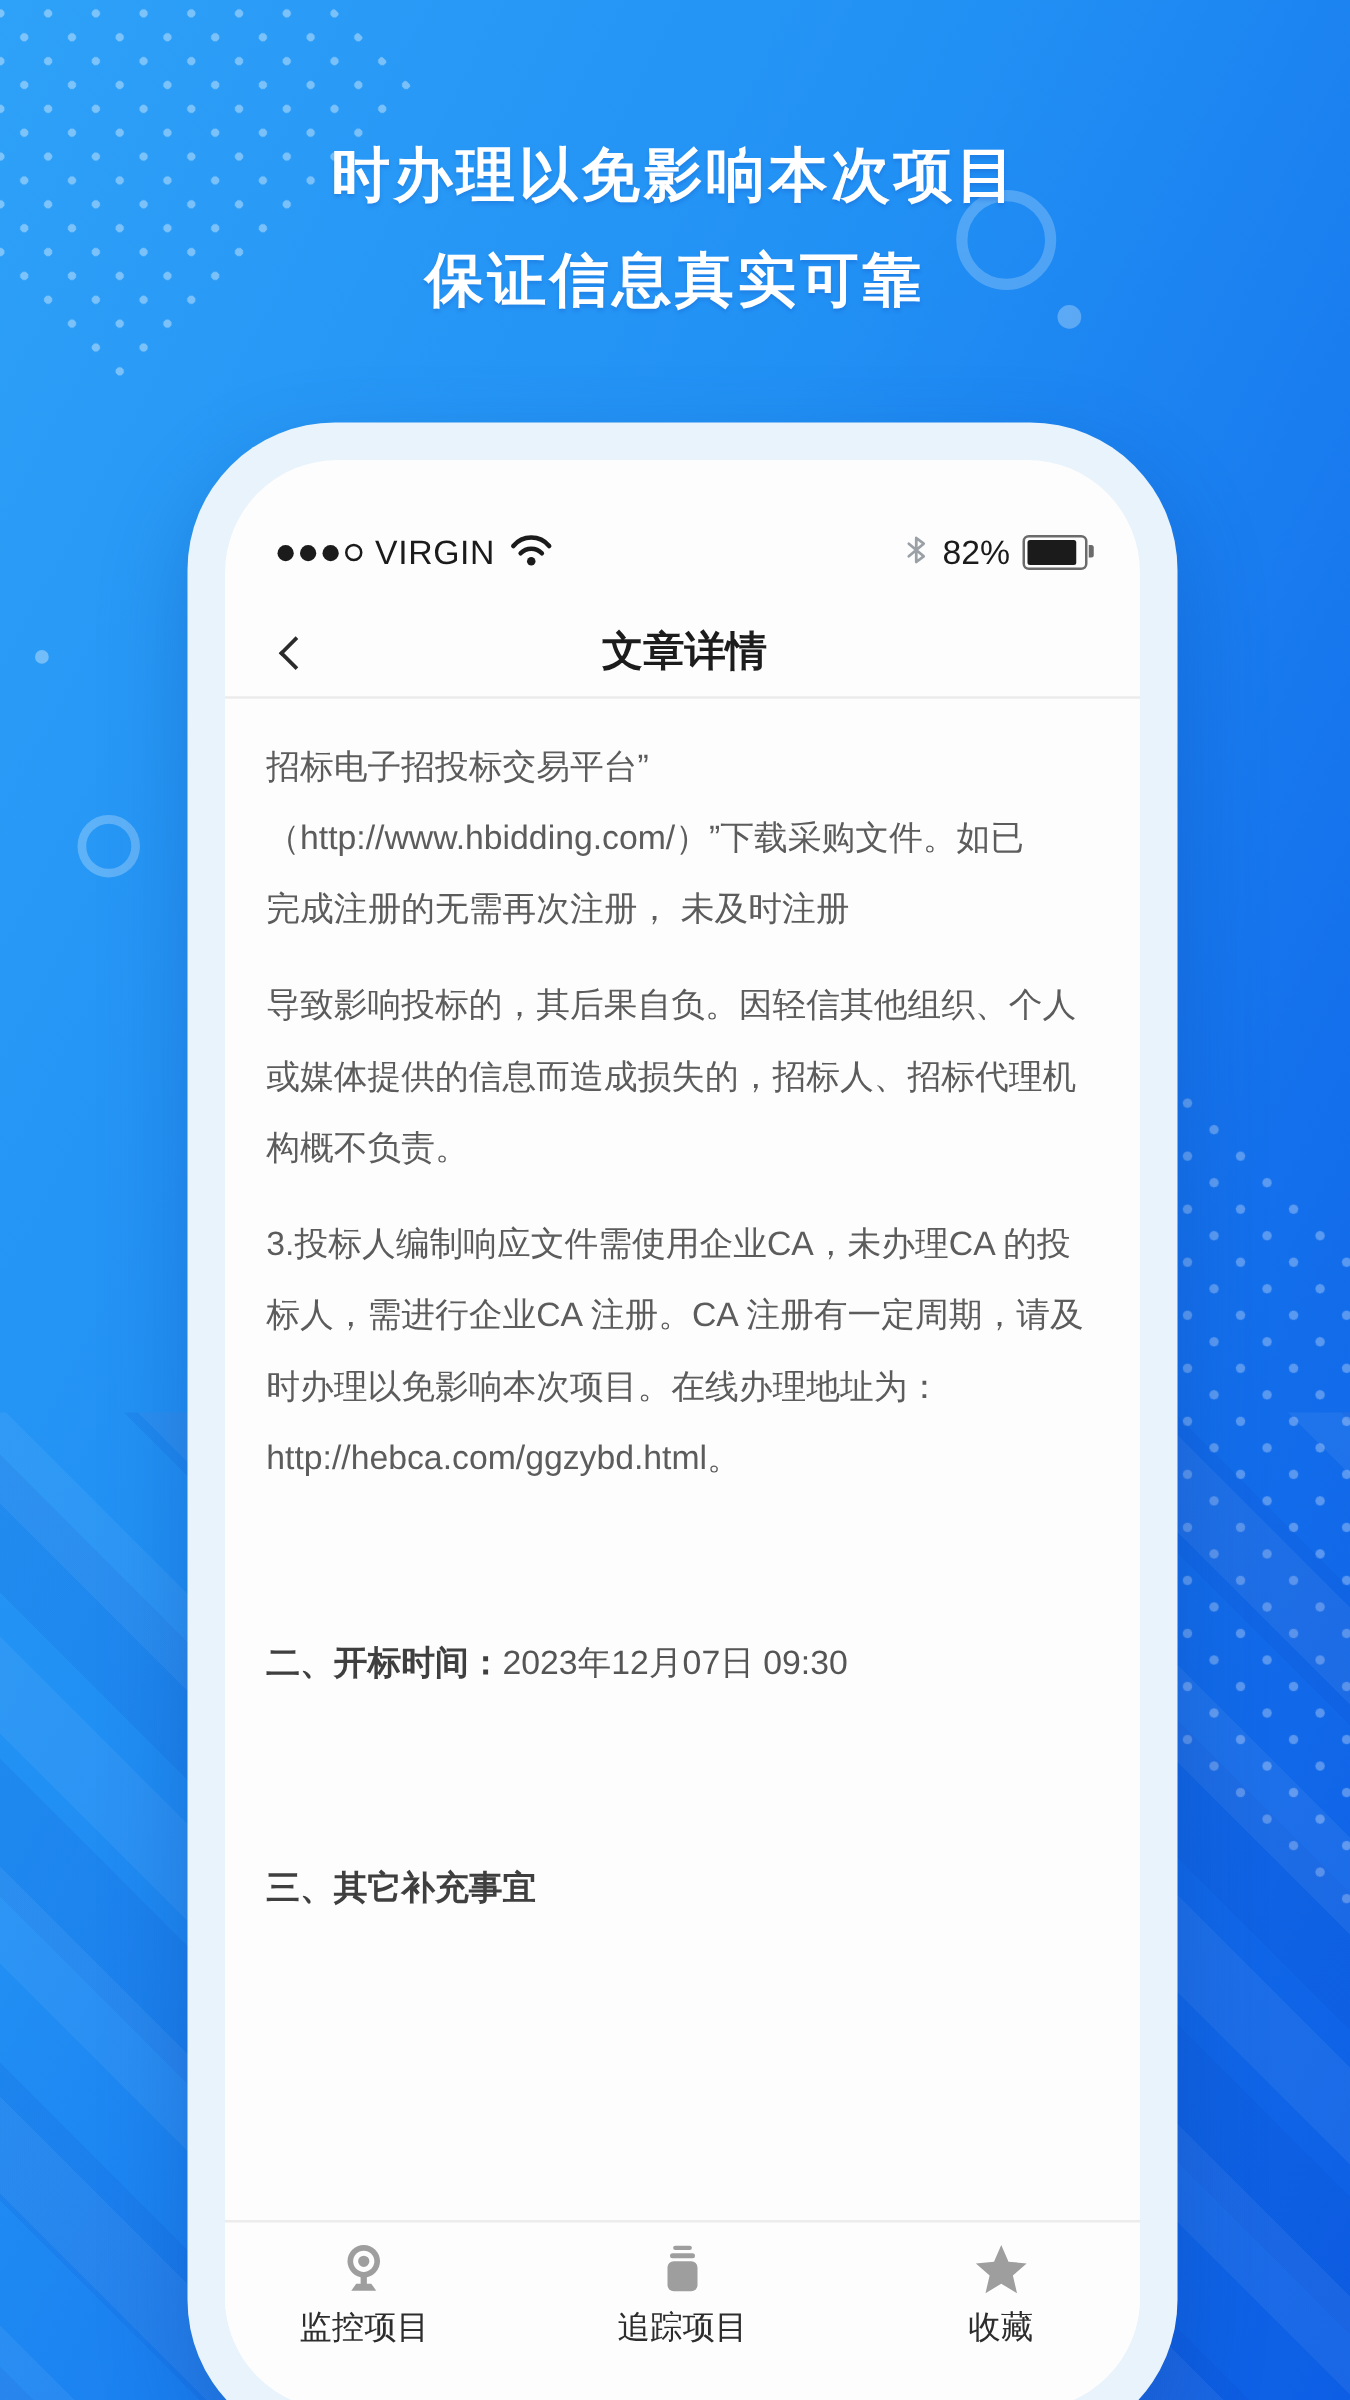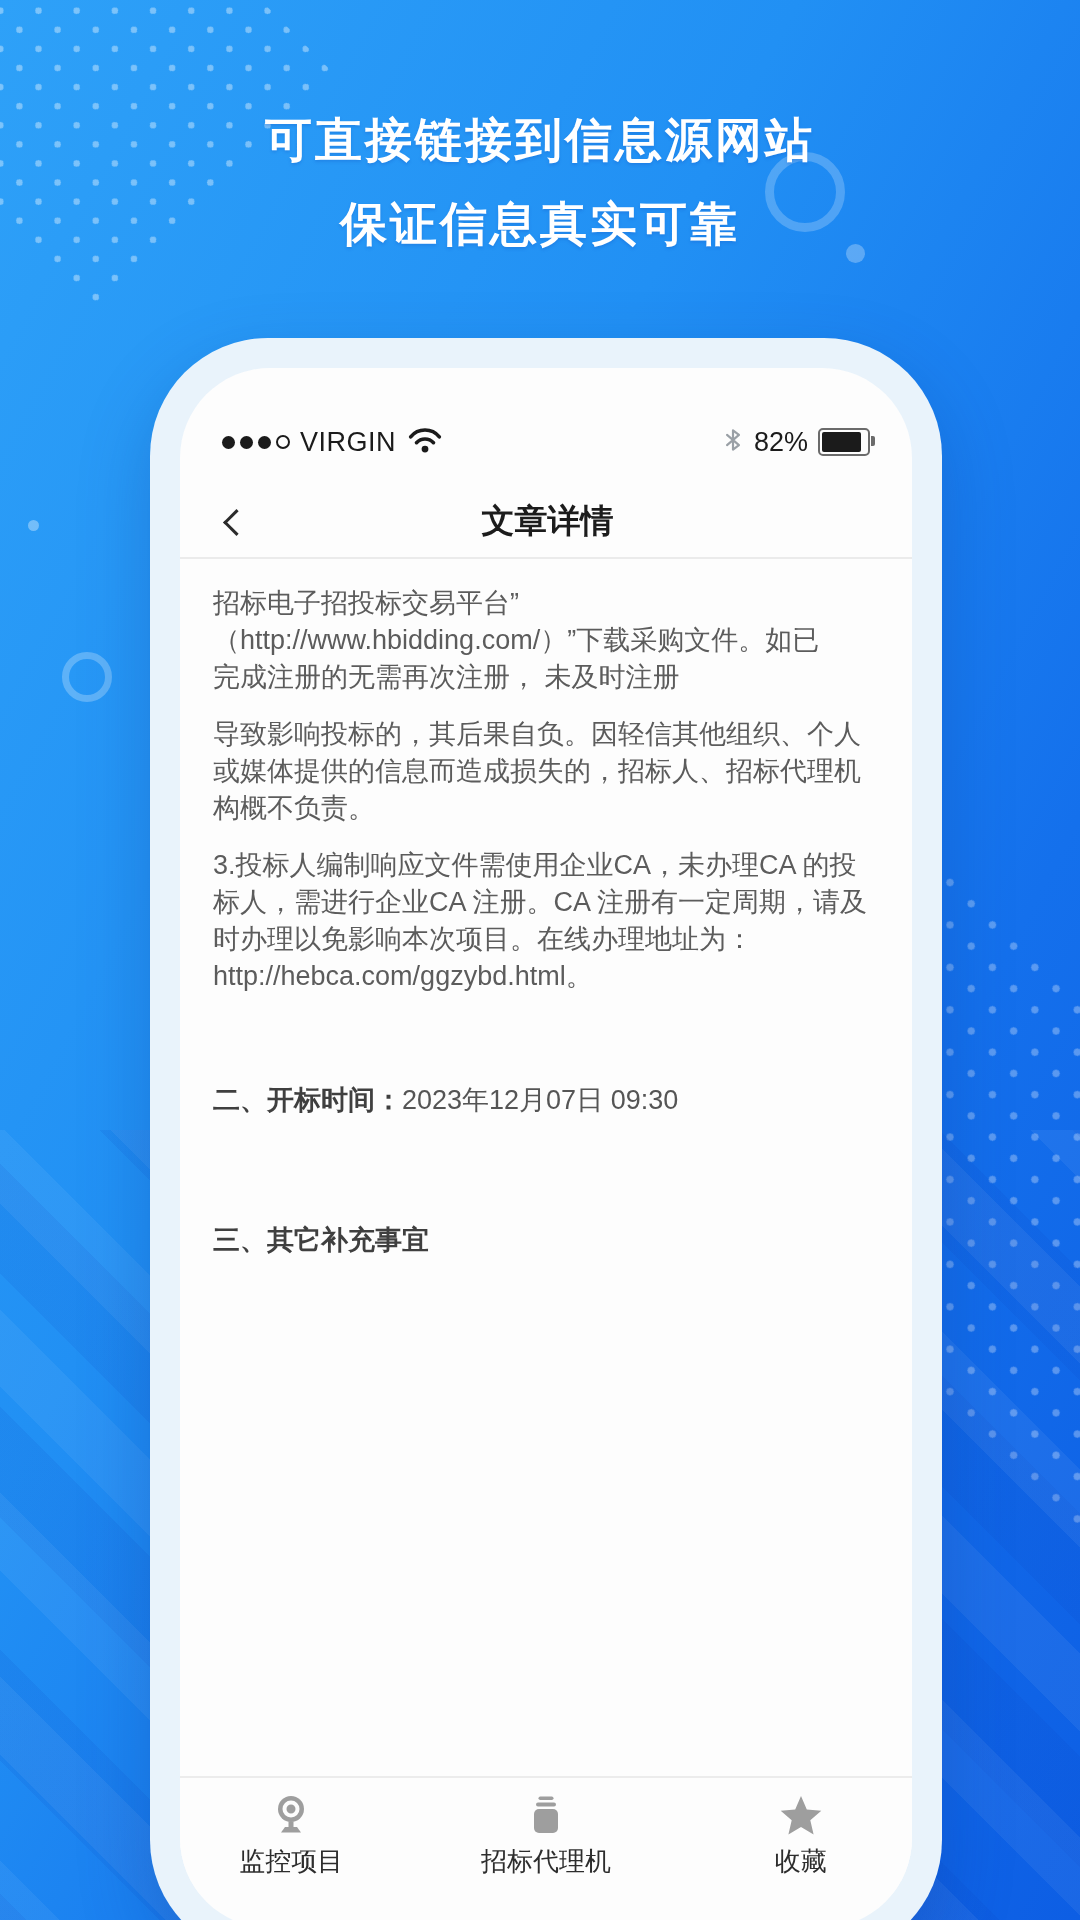--- a/index.html
+++ b/index.html
@@ -64,21 +64,21 @@
   .navbar{position:absolute;left:3px;right:0;top:118px;height:70px;display:flex;align-items:center;}
   .back{position:absolute;left:38px;top:22px;width:30px;height:30px;cursor:pointer;}
   .back i{display:block;width:16px;height:16px;border-left:3px solid #2b2b2b;border-bottom:3px solid #2b2b2b;
     transform:rotate(45deg);margin:5px auto;}
   .nav-title{flex:1;text-align:center;font-size:33px;font-weight:700;color:#1c1c1c;}
   .nav-divider{position:absolute;left:0;right:0;top:189px;height:2px;background:#ebebeb;}
   
   .content{
     position:absolute;left:0;right:0;top:191px;bottom:160px;
     padding:26px 32px 0 33px;box-sizing:border-box;
-    font-size:27px;line-height:37px;color:#5c5c5c;overflow:hidden;
+    font-size:27px;line-height:57px;color:#5c5c5c;overflow:hidden;
   }
   .content p{margin:0 0 20px 0;white-space:pre-line;}
   .sec{white-space:pre-line;}
   .sec b{color:#3f3f3f;font-weight:700;}
   .sec .val{color:#555;}
   .sec2{margin-top:50px;}
   .sec3{margin-top:66px;}
   .sec4{margin-top:92px;}
   
   .tabbar{
@@ -96,21 +96,21 @@
 
 <div class="deco dots-tl"></div>
 <div class="deco dots-right"></div>
 <div class="deco ring1"></div>
 <div class="deco dot1"></div>
 <div class="deco ring2"></div>
 <div class="deco dot2"></div>
 <div class="deco stripes"></div>
 
 <div class="hero">
-  <div class="line">可直接链接到信息源网站</div>
+  <div class="line">时办理以免影响本次项目</div>
   <div class="line line2">保证信息真实可靠</div>
 </div>
 
 <div class="phone-outer">
   <div class="phone-screen">
 
     <div class="statusbar">
       <span class="sig">
         <i></i>
           <i></i>
@@ -188,21 +188,21 @@
       </div>
 
       <div class="tab">
         <span class="icn">
           <svg width="46" height="46" viewBox="0 0 46 46">
             <rect x="11" y="16" width="24" height="24" rx="5" fill="#9e9e9e"></rect>
             <rect x="13" y="9.5" width="20" height="4" rx="2" fill="#9e9e9e"></rect>
             <rect x="15.5" y="3.5" width="15" height="3.5" rx="1.75" fill="#9e9e9e"></rect>
           </svg>
         </span>
-        <span class="lbl">招标代理机</span>
+        <span class="lbl">追踪项目</span>
       </div>
 
 
       <div class="tab">
         <span class="icn">
           <svg width="46" height="46" viewBox="0 0 46 46">
             <path d="M23 3 L28.8 16.4 L43.3 17.7 L32.3 27.3 L35.6 41.5 L23 34 L10.4 41.5 L13.7 27.3 L2.7 17.7 L17.2 16.4 Z" fill="#9e9e9e"></path>
           </svg>
         </span>
         <span class="lbl">收藏</span>

